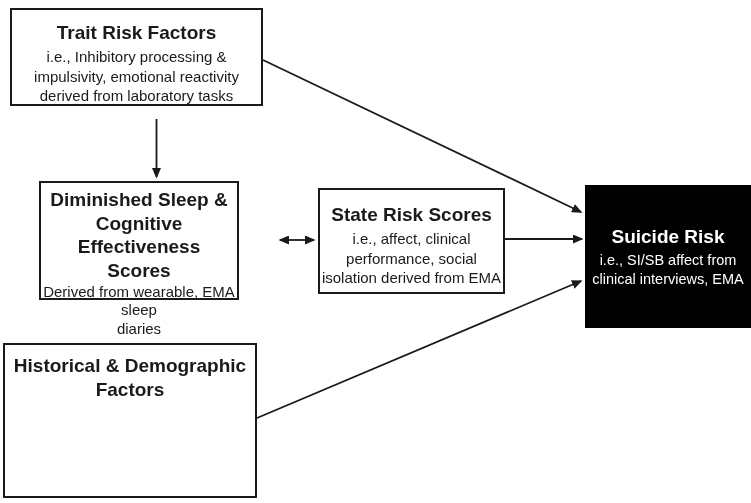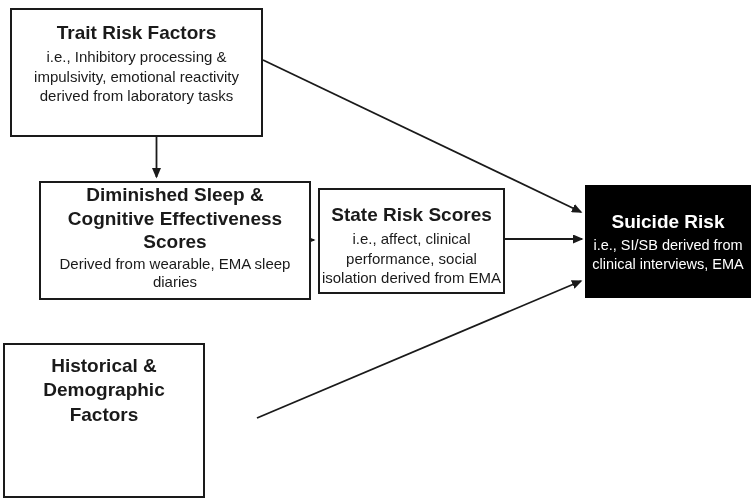--- a/index.html
+++ b/index.html
@@ -37,30 +37,30 @@
     font-size: 19px;
     line-height: 1.28;
     white-space: pre-line;
   }
   .box .subtitle {
     font-size: 15px;
     line-height: 1.28;
     white-space: pre-line;
     margin-top: 2px;
   }
-  .box-trait      { left: 10px;  top: 8px;   width: 253px; height: 129px; padding-top: 11px; }
-  .box-sleep      { left: 39px;  top: 181px; width: 272px; height: 119px; }
+  .box-trait      { left: 10px;  top: 8px;   width: 253px; height: 98px; padding-top: 11px; }
+  .box-sleep      { left: 39px;  top: 181px; width: 200px; height: 119px; padding-top: 5px; }
   .box-sleep .title { line-height: 1.24; }
   .box-sleep .subtitle { line-height: 1.22; margin-top: 1px; }
   .box-state      { left: 318px; top: 188px; width: 187px; height: 106px; padding-top: 13px; }
-  .box-suicide    { left: 585px; top: 185px; width: 166px; height: 113px;
+  .box-suicide    { left: 585px; top: 185px; width: 166px; height: 143px;
                     justify-content: center; background: #000000; border-color: #000000;
                     color: #ffffff; }
   .box-suicide .subtitle { font-size: 14.5px; }
-  .box-historical { left: 3px;   top: 343px; width: 202px; height: 155px; padding-top: 9px; }
+  .box-historical { left: 3px;   top: 343px; width: 254px; height: 155px; padding-top: 9px; }
 </style>
 </head>
 <body>
 
 <div class="canvas">
 
   <svg class="arrows" viewBox="0 0 751 503" xmlns="http://www.w3.org/2000/svg">
     <defs>
       <marker id="ah" markerWidth="11" markerHeight="9" refX="9" refY="4.5" orient="auto" markerUnits="userSpaceOnUse">
         <path d="M0,0 L10.5,4.5 L0,9 Z" fill="#1a1a1a"></path>
@@ -91,21 +91,21 @@
 
   <div class="box box-state">
     <div class="title">State Risk Scores</div>
     <div class="subtitle">i.e., affect, clinical
 performance, social
 isolation derived from EMA</div>
   </div>
 
   <div class="box box-suicide">
     <div class="title">Suicide Risk</div>
-    <div class="subtitle">i.e., SI/SB derived from
+    <div class="subtitle">i.e., SI/SB affect from
 clinical interviews, EMA</div>
   </div>
 
   <div class="box box-historical">
     <div class="title">Historical &amp; Demographic
 Factors</div>
   </div>
 
 </div>
 

